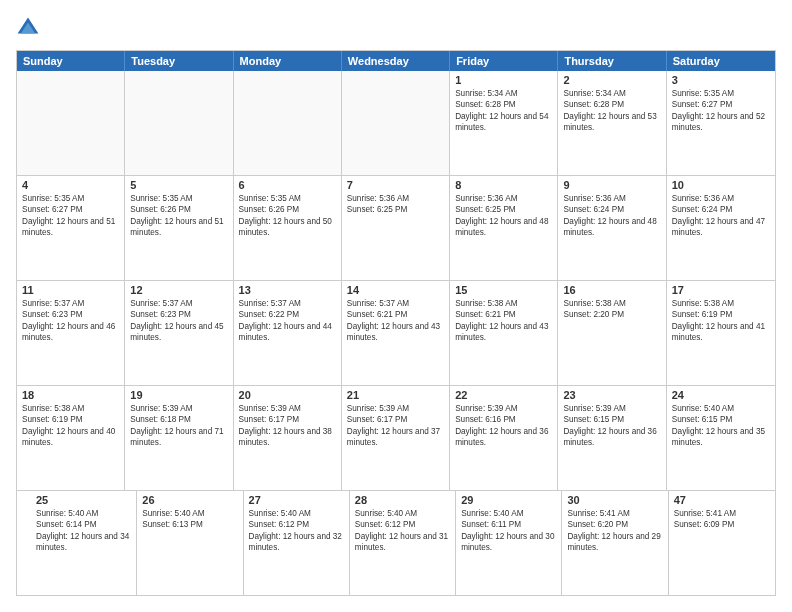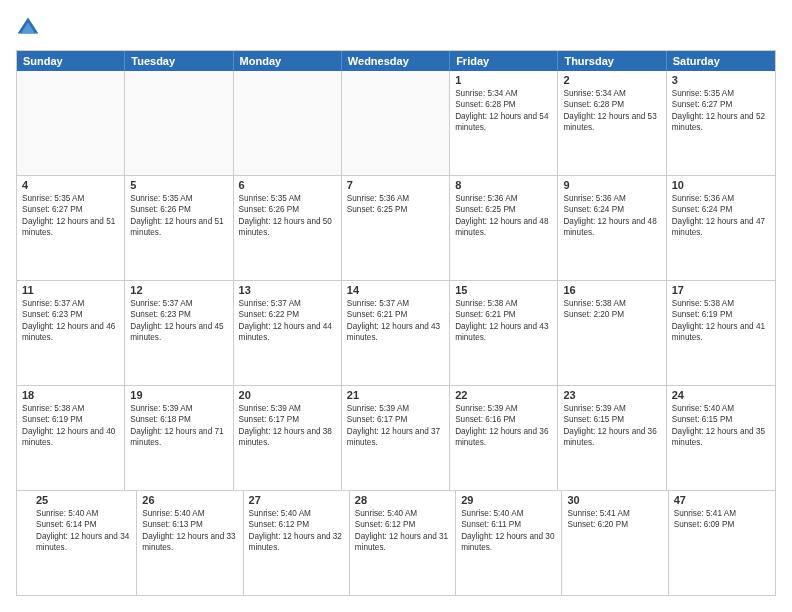--- a/index.html
+++ b/index.html
@@ -302,21 +302,20 @@
           <div class="cal-cell">
             <div class="day-num">25</div>
             <div class="cell-line">Sunrise: 5:40 AM</div>
             <div class="cell-line">Sunset: 6:14 PM</div>
             <div class="cell-line">Daylight: 12 hours and 34 minutes.</div>
           </div>
           <div class="cal-cell">
             <div class="day-num">26</div>
             <div class="cell-line">Sunrise: 5:40 AM</div>
             <div class="cell-line">Sunset: 6:13 PM</div>
-            <div class="cell-line">Daylight: 12 hours and 33 minutes.</div>
           </div>
           <div class="cal-cell">
             <div class="day-num">27</div>
             <div class="cell-line">Sunrise: 5:40 AM</div>
             <div class="cell-line">Sunset: 6:12 PM</div>
             <div class="cell-line">Daylight: 12 hours and 32 minutes.</div>
           </div>
           <div class="cal-cell">
             <div class="day-num">28</div>
             <div class="cell-line">Sunrise: 5:40 AM</div>
@@ -326,20 +325,21 @@
           <div class="cal-cell">
             <div class="day-num">29</div>
             <div class="cell-line">Sunrise: 5:40 AM</div>
             <div class="cell-line">Sunset: 6:11 PM</div>
             <div class="cell-line">Daylight: 12 hours and 30 minutes.</div>
           </div>
           <div class="cal-cell">
             <div class="day-num">30</div>
             <div class="cell-line">Sunrise: 5:41 AM</div>
             <div class="cell-line">Sunset: 6:20 PM</div>
+            <div class="cell-line">Daylight: 12 hours and 29 minutes.</div>
           </div>
           <div class="cal-cell">
             <div class="day-num">47</div>
             <div class="cell-line">Sunrise: 5:41 AM</div>
             <div class="cell-line">Sunset: 6:09 PM</div>
           </div>
         </div>
       </div>
   </div>
 </div>

